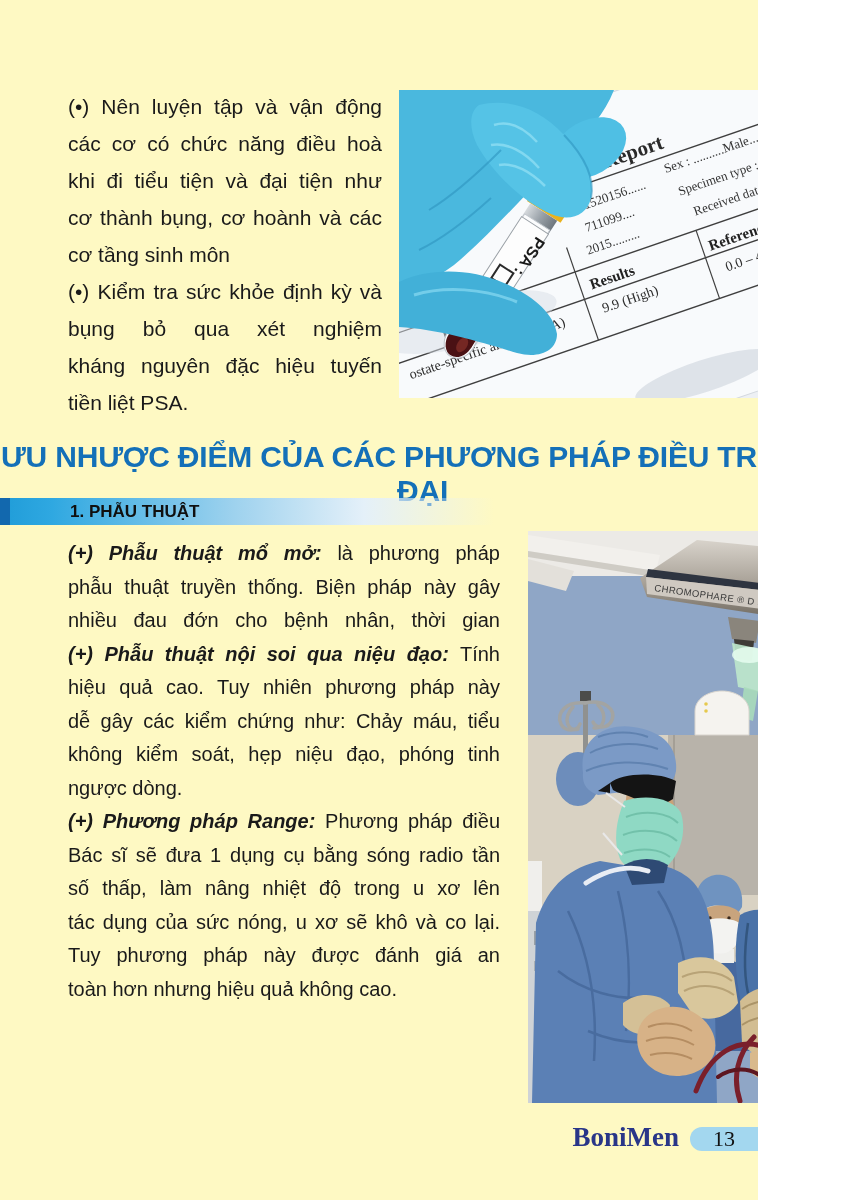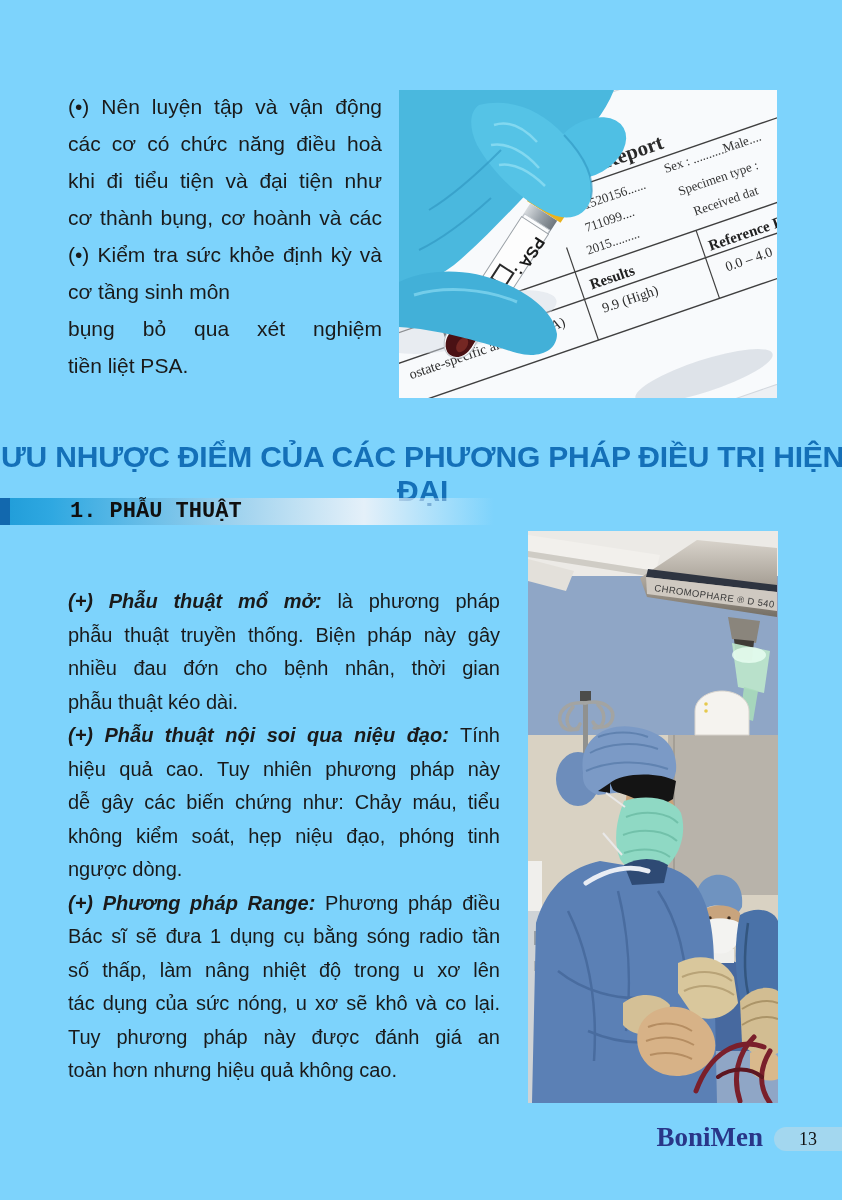--- a/index.html
+++ b/index.html
@@ -1,55 +1,56 @@
 <!DOCTYPE html>
 <html><head>
 <meta charset="utf-8">
 <style>
   html,body{margin:0;padding:0;background:#ffffff;}
-  #page{position:relative;width:842px;height:1200px;background:#7dd3fc;overflow:hidden;
+  #page{position:relative;width:758px;height:1200px;background:#fef9c3;overflow:hidden;
         font-family:"Liberation Sans", sans-serif;color:#1a1a1a;}
   
   .textcol{position:absolute;}
   .tline{text-align:justify;text-align-last:justify;white-space:normal;}
   .tline.last{text-align-last:left;}
   #intro-block{left:68px;top:88px;width:314px;font-size:21px;line-height:37px;}
-  #body-block{left:68px;top:537px;width:432px;font-size:20px;line-height:33.5px;margin-top:48px;}
+  #body-block{left:68px;top:537px;width:432px;font-size:20px;line-height:33.5px;}
   .lead{font-weight:bold;font-style:italic;}
   
   #main-heading{position:absolute;left:0;top:440px;width:845px;text-align:center;
     font-size:30px;font-weight:bold;letter-spacing:-0.2px;color:#1470b8;}
   
   #section-bar{position:absolute;left:0;top:498px;width:520px;height:27px;
     background:linear-gradient(90deg,#1f9cd8 0%,#2fa8e1 10%,#9ed2ee 45%,#e4f0f9 70%,rgba(255,255,255,0) 95%);}
   #section-bar-edge{position:absolute;left:0;top:498px;width:10px;height:27px;background:#1268ae;}
   #section-title{position:absolute;left:70px;top:498px;height:27px;line-height:27px;
-    font-size:22px;font-weight:800;color:#101010;font-family:Liberation Mono, monospace;}
+    font-size:17px;font-weight:800;color:#101010;}
   
   .photo{position:absolute;display:block;}
   
   #brand{position:absolute;right:79px;top:1122px;font-family:"Liberation Serif", serif;
     font-weight:bold;font-size:27px;color:#293688;margin-left:28px;}
   #page-pill{position:absolute;right:0;top:1127px;width:68px;height:24px;background:#a3d7ef;
     border-radius:14px 0 0 14px;text-align:center;}
-  #page-num{font-family:"Liberation Serif", serif;font-size:18px;line-height:24px;color:#111;}
+  #page-num{font-family:"Liberation Serif", serif;font-size:22px;line-height:24px;color:#111;}
 </style>
 </head>
 <body>
 
 <div id="page">
 
   <div id="intro-block" class="textcol">
       <div class="tline"><span>(•) Nên luyện tập và vận động</span></div>
       <div class="tline"><span>các cơ có chức năng điều hoà</span></div>
       <div class="tline"><span>khi đi tiểu tiện và đại tiện như</span></div>
       <div class="tline"><span>cơ thành bụng, cơ hoành và các</span></div>
+      <div class="tline last"><span>cơ tầng sinh môn</span></div>
       <div class="tline"><span>(•) Kiểm tra sức khỏe định kỳ và</span></div>
-      <div class="tline last"><span>cơ tầng sinh môn</span></div>
       <div class="tline"><span>bụng bỏ qua xét nghiệm</span></div>
+      <div class="tline"><span>kháng nguyên đặc hiệu tuyến</span></div>
       <div class="tline last"><span>tiền liệt PSA.</span></div>
     </div>
 
   <div class="photo" style="left:399px;top:90px;width:378px;height:308px;">
     <svg width="378" height="308" viewBox="0 0 378 308">
       <defs>
         <linearGradient id="metal" x1="0" y1="0" x2="1" y2="0">
           <stop offset="0" stop-color="#d7dbde"></stop>
             <stop offset="0.5" stop-color="#9aa2a9"></stop>
             <stop offset="1" stop-color="#6f777e"></stop>
@@ -138,24 +139,23 @@
   <div id="main-heading">ƯU NHƯỢC ĐIỂM CỦA CÁC PHƯƠNG PHÁP ĐIỀU TRỊ HIỆN ĐẠI</div>
 
   <div id="section-bar"></div>
   <div id="section-bar-edge"></div>
   <div id="section-title">1.  PHẪU THUẬT</div>
 
   <div id="body-block" class="textcol">
       <div class="tline"><span class="lead">(+) Phẫu thuật mổ mở:</span><span> là phương pháp</span></div>
       <div class="tline"><span>phẫu thuật truyền thống. Biện pháp này gây</span></div>
       <div class="tline"><span>nhiều đau đớn cho bệnh nhân, thời gian</span></div>
-      <div class="tline last"><span>phẫu thuật kéo dài.</span></div>
       <div class="tline"><span class="lead">(+) Phẫu thuật nội soi qua niệu đạo:</span><span> Tính</span></div>
       <div class="tline"><span>hiệu quả cao. Tuy nhiên phương pháp này</span></div>
-      <div class="tline"><span>dễ gây các biến chứng như: Chảy máu, tiểu</span></div>
+      <div class="tline"><span>dễ gây các kiểm chứng như: Chảy máu, tiểu</span></div>
       <div class="tline"><span>không kiểm soát, hẹp niệu đạo, phóng tinh</span></div>
       <div class="tline last"><span>ngược dòng.</span></div>
       <div class="tline"><span class="lead">(+) Phương pháp Range:</span><span> Phương pháp điều</span></div>
       <div class="tline"><span>Bác sĩ sẽ đưa 1 dụng cụ bằng sóng radio tần</span></div>
       <div class="tline"><span>số thấp, làm nâng nhiệt độ trong u xơ lên</span></div>
       <div class="tline"><span>tác dụng của sức nóng, u xơ sẽ khô và co lại.</span></div>
       <div class="tline"><span>Tuy phương pháp này được đánh giá an</span></div>
       <div class="tline last"><span>toàn hơn nhưng hiệu quả không cao.</span></div>
     </div>
 

